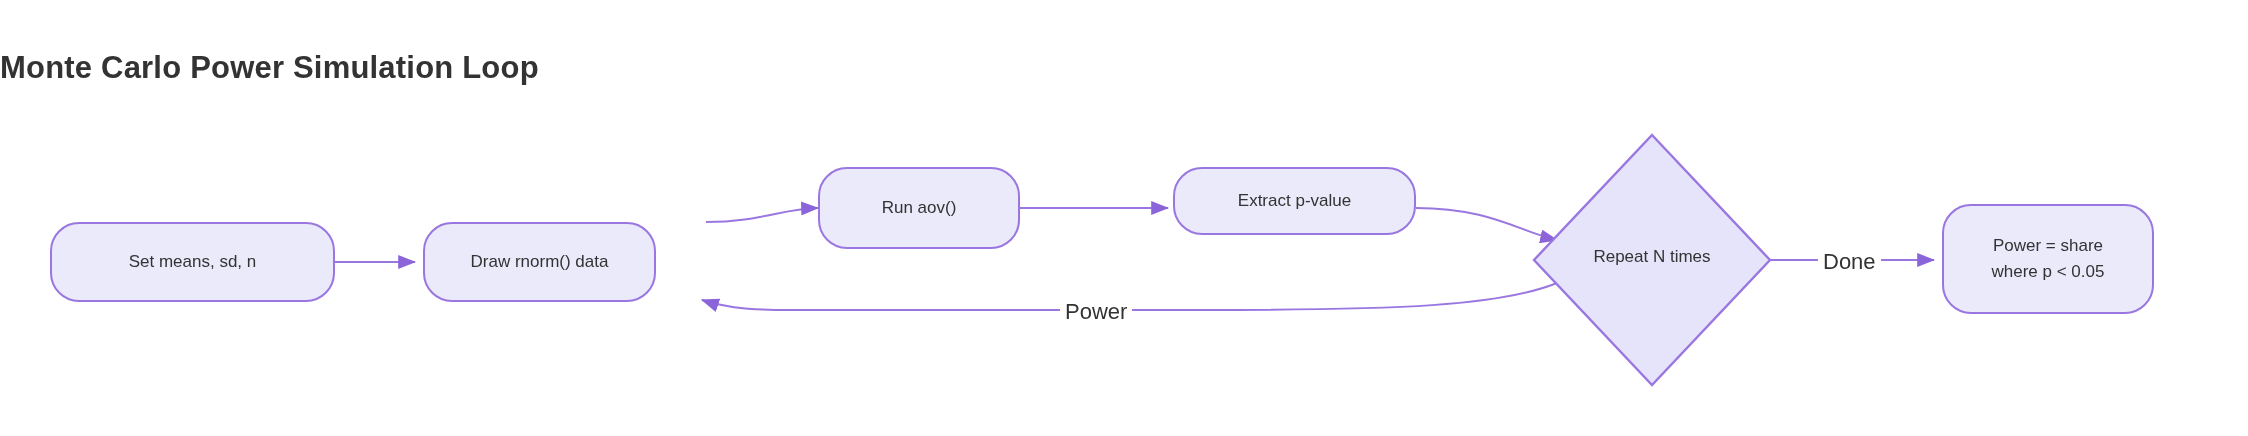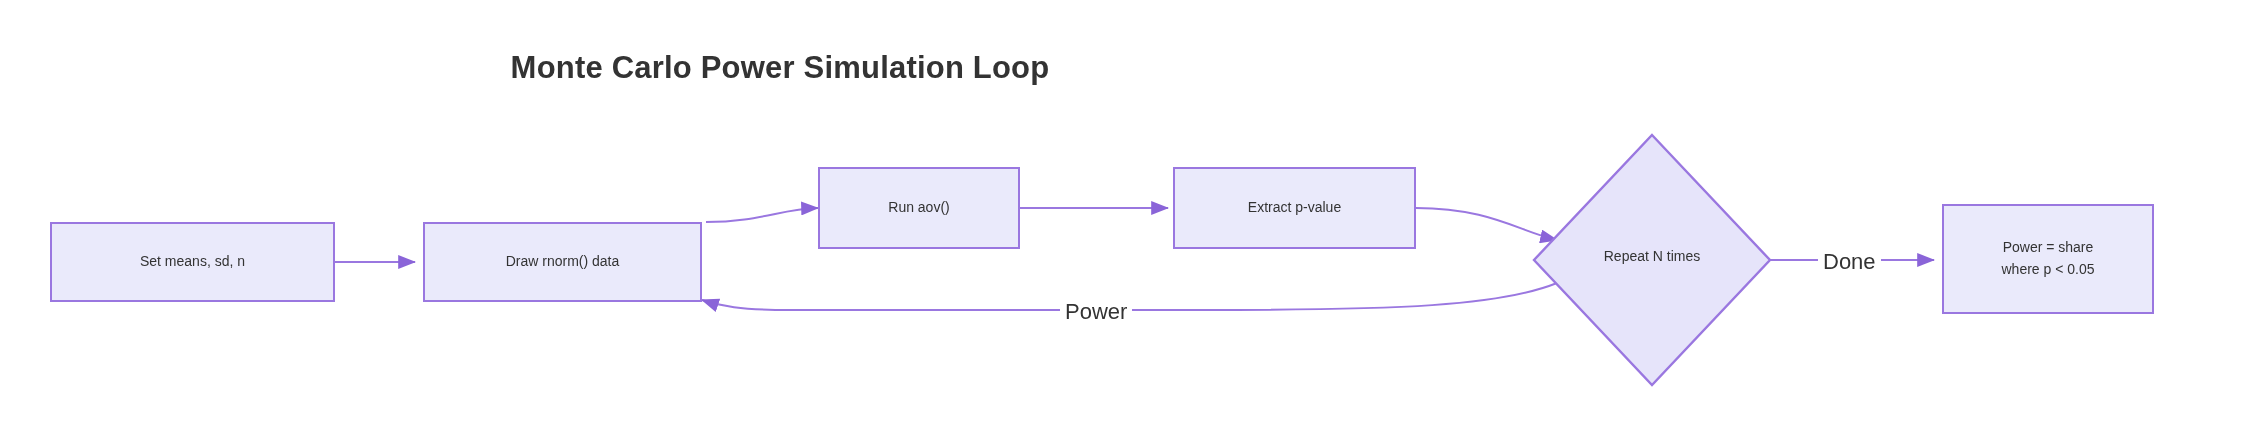--- a/index.html
+++ b/index.html
@@ -23,38 +23,38 @@
     left: 0;
     top: 0;
     width: 2248px;
     height: 436px;
   }
   .diagram-title {
     position: absolute;
     left: 0;
     top: 50px;
     width: 1560px;
-    text-align: center;
     font-size: 31px;
     font-weight: 700;
     color: #333333;
     letter-spacing: 0.2px;
     white-space: nowrap;
   }
   .node {
     position: absolute;
     box-sizing: border-box;
     display: flex;
     align-items: center;
     justify-content: center;
     text-align: center;
     color: #333333;
-    font-size: 14px;
+    font-size: 17px;
     line-height: 1.55;
     z-index: 2;
+    border-radius: 29px;
   }
   .node.box {
     background: #eaeafb;
     border: 2px solid #9a77e0;
   }
   .node.diamond-wrap {
     background: transparent;
     border: none;
   }
   .diamond-shape {
@@ -106,29 +106,29 @@
 
     <path d="M 1557,283 C 1500,306 1400,310 1200,310 L 790,310 C 740,310 720,306 702,300" fill="none" stroke="#9a77e0" stroke-width="2" marker-end="url(#arrowhead)"></path>
 
     <path d="M 1767,260 L 1934,260" fill="none" stroke="#9a77e0" stroke-width="2" marker-end="url(#arrowhead)"></path>
   </svg>
 
   <div class="node box" style="left:50px; top:222px; width:285px; height:80px;">
     <span class="node-label">Set means, sd, n</span>
   </div>
 
-  <div class="node box" style="left:423px; top:222px; width:279px; height:80px;">
+  <div class="node box" style="left:423px; top:222px; width:233px; height:80px;">
     <span class="node-label">Draw rnorm() data</span>
   </div>
 
   <div class="node box" style="left:818px; top:167px; width:202px; height:82px;">
     <span class="node-label">Run aov()</span>
   </div>
 
-  <div class="node box" style="left:1173px; top:167px; width:243px; height:82px;">
+  <div class="node box" style="left:1173px; top:167px; width:243px; height:68px;">
     <span class="node-label">Extract p-value</span>
   </div>
 
   <div class="node diamond-wrap" style="left:1532px; top:133px; width:240px; height:254px;">
     <svg class="diamond-shape" viewBox="0 0 240 254" preserveAspectRatio="none">
       <polygon points="120,2 238,127 120,252 2,127" fill="#e6e4fa" stroke="#9a77e0" stroke-width="2.4"></polygon>
     </svg>
     <span class="node-label" style="margin-top:-6px;">Repeat N times</span>
   </div>
 

